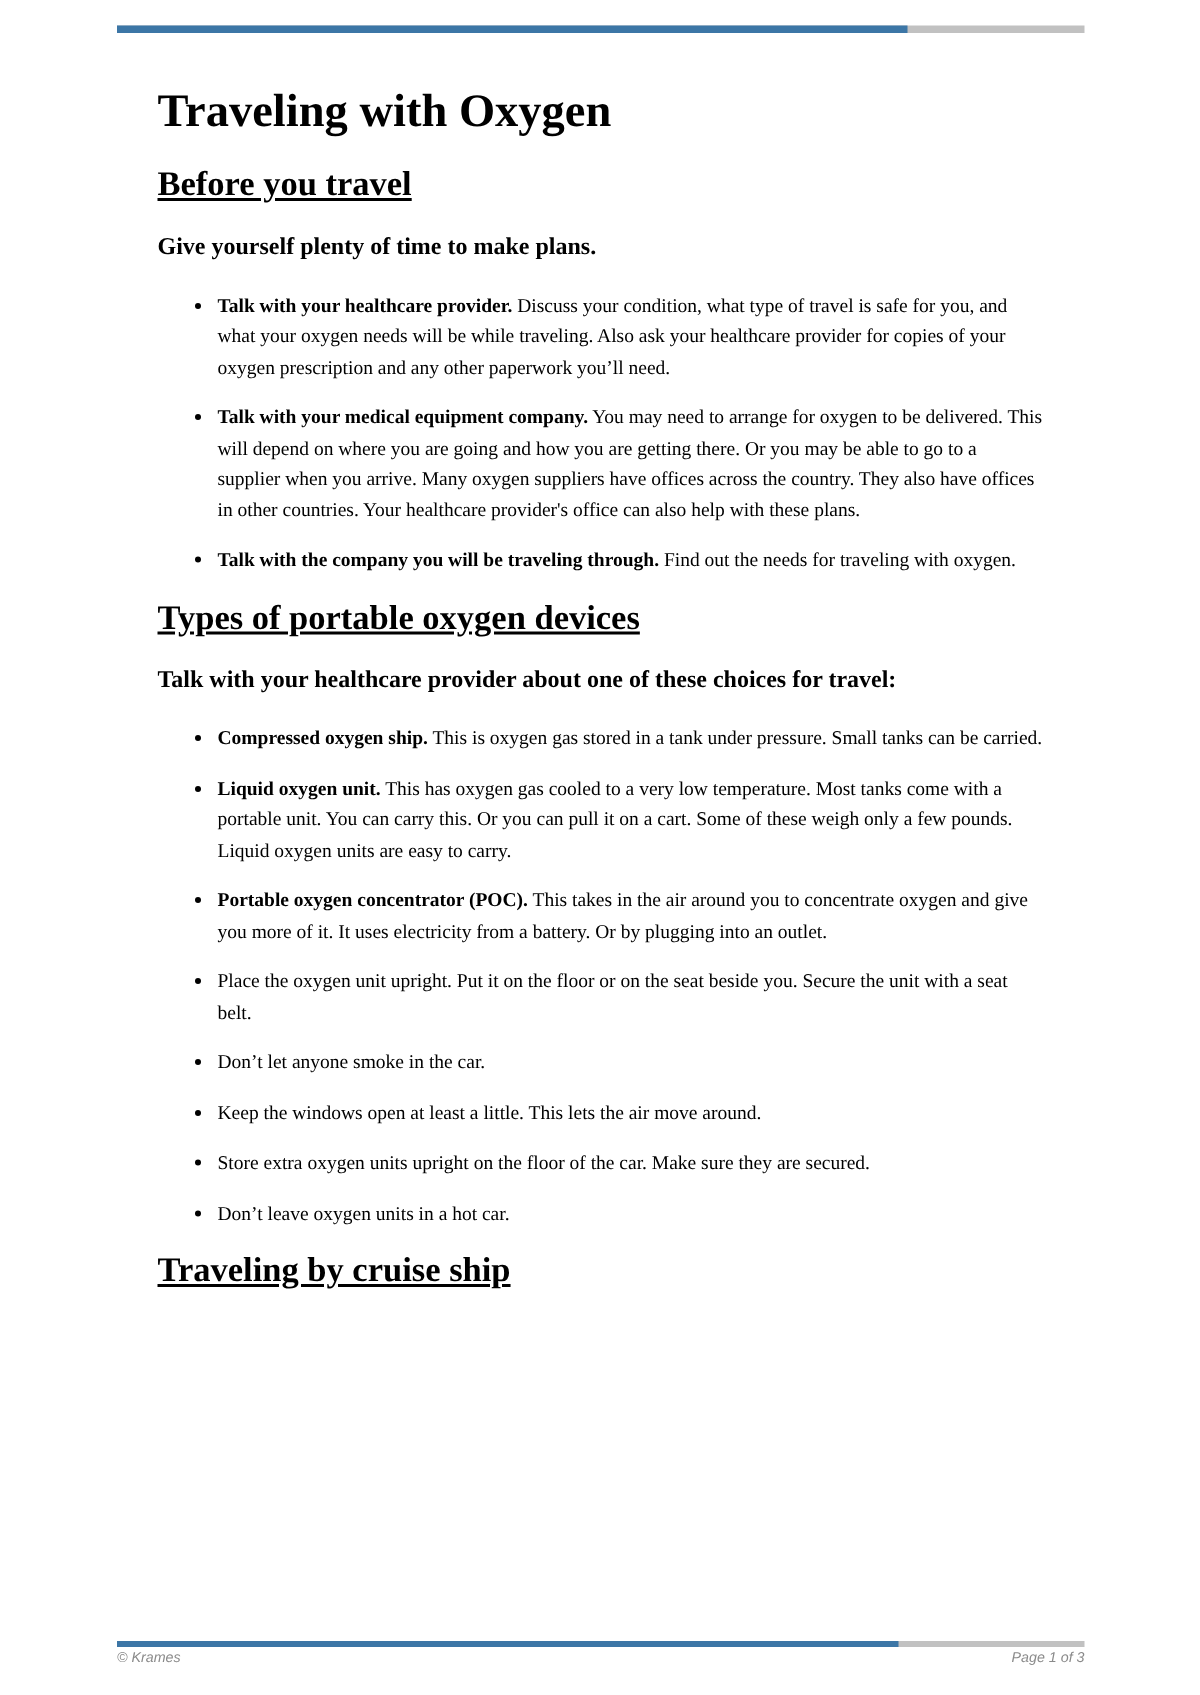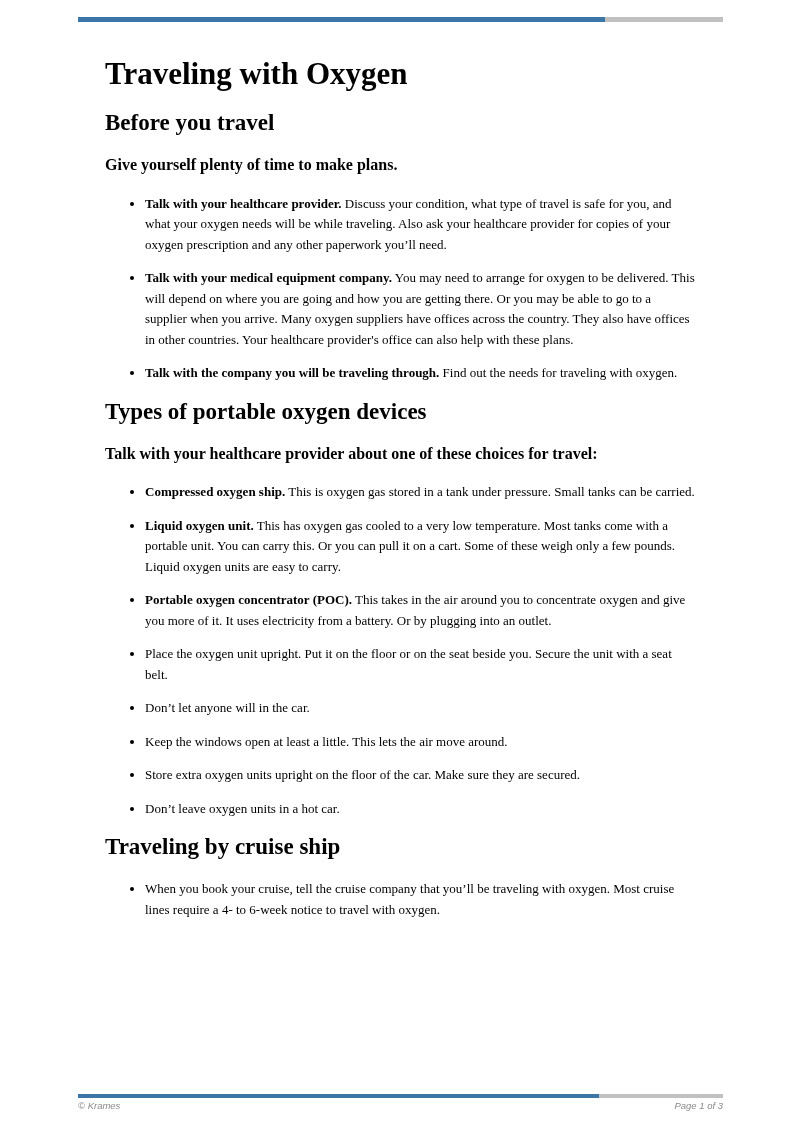--- a/index.html
+++ b/index.html
@@ -14,21 +14,21 @@
   .rule-top { top:17px; height:5px; }
   .rule-bottom { top:1094px; height:4px; }
   .rule-accent { height:100%; background:#3c76a6; }
   .rule-top .rule-accent { width:527px; }
   .rule-bottom .rule-accent { width:521px; }
 
   
   .content { position:absolute; top:0; left:105px; width:591px; padding-top:56px; }
 
   h1 { font-size:31px; line-height:36px; margin:0 0 16px 0; font-weight:bold; }
-  h2 { font-size:23px; line-height:30px; margin:2px 0 17px 0; font-weight:bold; }
+  h2 { font-size:23px; line-height:30px; margin:2px 0 17px 0; font-weight:bold;text-decoration:underline; }
   .content p { font-size:16px; line-height:20.5px; margin:0 0 18px 0;font-weight:bold; }
   .content ul { margin:0; padding:0 0 0 40px; list-style:disc; }
   .content li { font-size:13px; line-height:20.5px; margin:0 0 13px 0; }
 
   
   .footer-row {
     position:absolute; left:78px; width:645px; top:1100px;
     display:flex; justify-content:space-between;
     font-family:"Liberation Sans", sans-serif; font-style:italic;
     font-size:9.5px; color:#8a8a8a;
@@ -63,32 +63,29 @@
       <ul>
         <li><b>Compressed oxygen ship.</b> <span>This is oxygen gas stored in a tank under pressure. Small tanks can be carried.</span></li>
         <li><b>Liquid oxygen unit.</b> <span>This has oxygen gas cooled to a very low temperature. Most tanks come with a portable unit. You can carry this. Or you can pull it on a cart. Some of these weigh only a few pounds. Liquid oxygen units are easy to carry.</span></li>
         <li><b>Portable oxygen concentrator (POC).</b> <span>This takes in the air around you to concentrate oxygen and give you more of it. It uses electricity from a battery. Or by plugging into an outlet.</span></li>
       </ul>
     </section>
 
     <section>
       <ul>
         <li><span>Place the oxygen unit upright. Put it on the floor or on the seat beside you. Secure the unit with a seat belt.</span></li>
-        <li><span>Don’t let anyone will in the car.</span></li>
+        <li><span>Don’t let anyone smoke in the car.</span></li>
         <li><span>Keep the windows open at least a little. This lets the air move around.</span></li>
         <li><span>Store extra oxygen units upright on the floor of the car. Make sure they are secured.</span></li>
         <li><span>Don’t leave oxygen units in a hot car.</span></li>
       </ul>
     </section>
 
     <section>
       <h2>Traveling by cruise ship</h2>
-      <ul>
-        <li><span>When you book your cruise, tell the cruise company that you’ll be traveling with oxygen. Most cruise lines require a 4- to 6-week notice to travel with oxygen.</span></li>
-      </ul>
     </section>
 
   </main>
 
   <footer>
     <div class="rule rule-bottom">
       <div class="rule-accent"></div>
     </div>
     <div class="footer-row">
       <span>© Krames</span>

